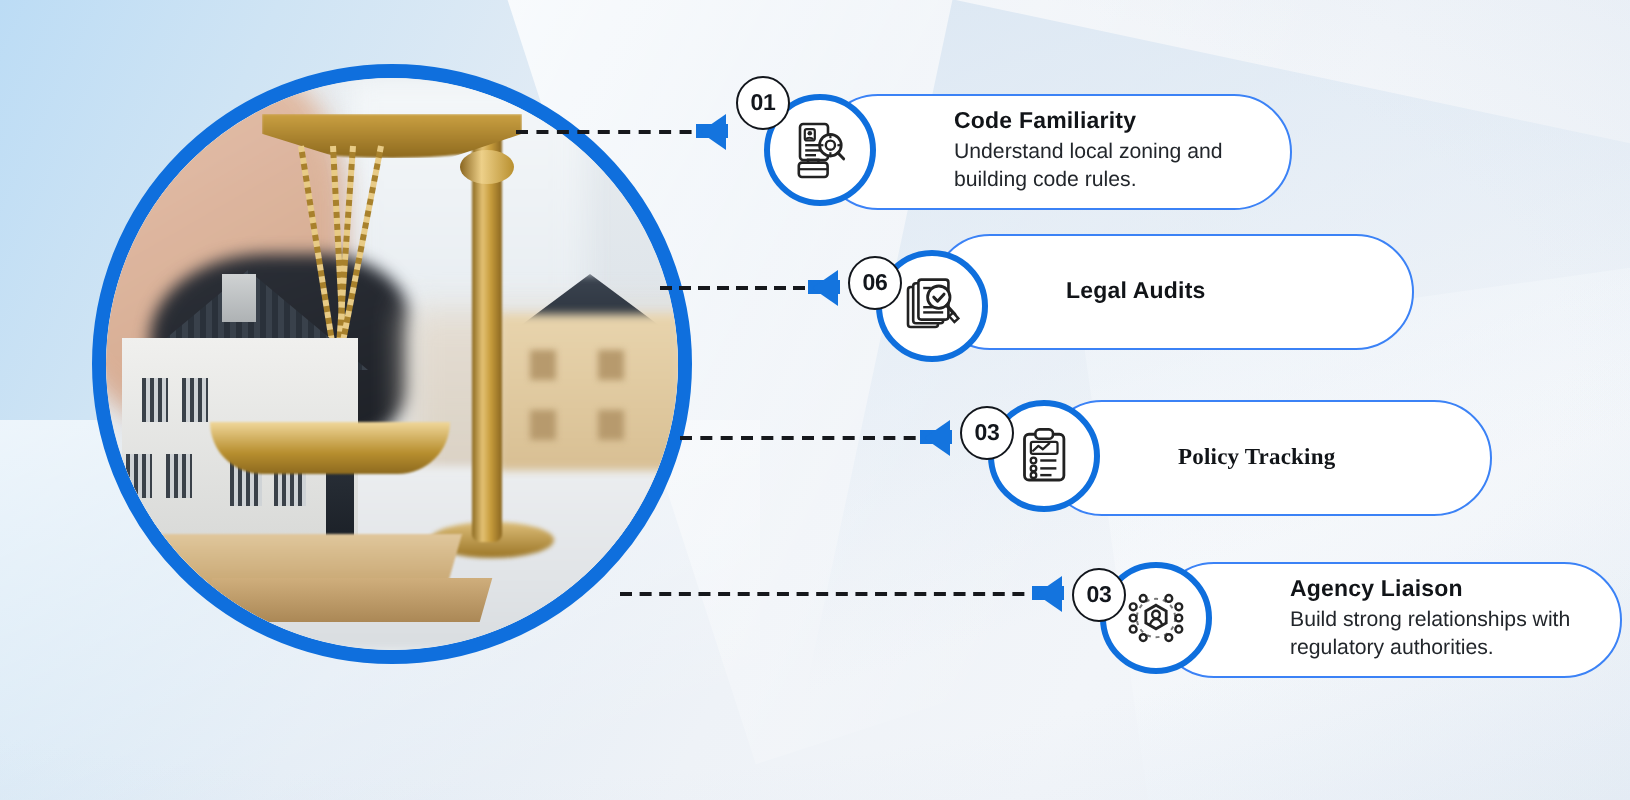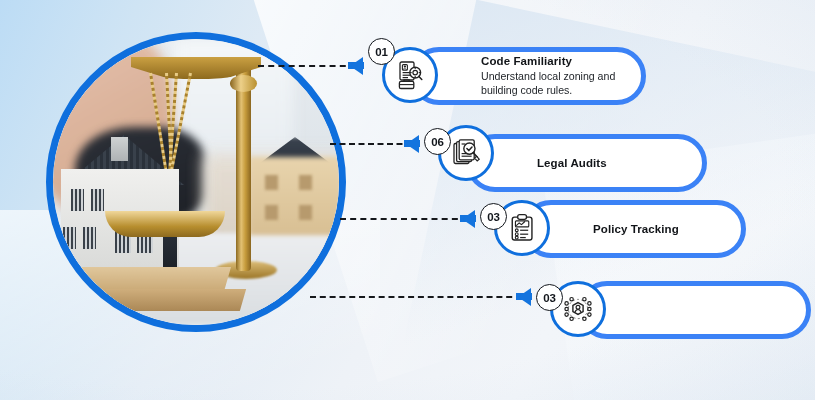--- a/index.html
+++ b/index.html
@@ -182,21 +182,21 @@
   .arrow-tail{
     position:absolute;height:7px;background:#1474de;
   }
 
   
   .card{
     position:absolute;
     box-sizing:border-box;
     height:58px;
     background:#ffffff;
-    border:5px solid #3b82f6;
+    border:1px solid #3b82f6;
     border-radius:30px;
     display:flex;
     align-items:center;
   }
   .card-text{
     margin-left:66px;
     padding-right:14px;
   }
   .card-title{
     font-size:11.5px;font-weight:bold;color:#111418;
@@ -321,42 +321,42 @@
       <line x1="15.8" y1="13.6" x2="17.7" y2="13.6" stroke="#222" stroke-width="1.1"></line>
       <line x1="24.7" y1="13.6" x2="26.6" y2="13.6" stroke="#222" stroke-width="1.1"></line>
       <line x1="24.9" y1="17.4" x2="27.8" y2="20.4" stroke="#222" stroke-width="1.5" stroke-linecap="round"></line>
       <rect x="5.4" y="22.3" width="14.4" height="7.2" rx="1.6" fill="none" stroke="#222" stroke-width="1.3"></rect>
       <path d="M10 22.3v-1.4h5.2v1.4" fill="none" stroke="#222" stroke-width="1.2"></path>
       <line x1="5.4" y1="25.6" x2="19.8" y2="25.6" stroke="#222" stroke-width="1.1"></line>
     </svg>
   </div>
   <div class="badge" style="left:368px;top:38px;">01</div>
 
-  <div class="card" style="left:466px;top:134px;width:241px;">
+  <div class="card" style="left:466px;top:117px;width:241px;">
     <div class="card-text">
       <div class="card-title">Legal Audits</div>
     </div>
   </div>
   <div class="icon-circle" style="left:438px;top:125px;">
     <svg width="32" height="32" viewBox="0 0 32 32">
       <rect x="4" y="6.5" width="15" height="20" rx="1.4" fill="none" stroke="#222" stroke-width="1.3"></rect>
       <rect x="6.6" y="4.6" width="15" height="20" rx="1.4" fill="#fff" stroke="#222" stroke-width="1.3"></rect>
       <rect x="9.2" y="2.8" width="15" height="20" rx="1.4" fill="#fff" stroke="#222" stroke-width="1.3"></rect>
       <line x1="11.6" y1="16.6" x2="21.6" y2="16.6" stroke="#222" stroke-width="1.2"></line>
       <line x1="11.6" y1="19.2" x2="21.6" y2="19.2" stroke="#222" stroke-width="1.2"></line>
       <line x1="11.6" y1="7" x2="15.4" y2="7" stroke="#222" stroke-width="1.2"></line>
       <circle cx="19.4" cy="11.6" r="5.6" fill="#fff" stroke="#222" stroke-width="1.4"></circle>
       <path d="M16.9 11.6l1.9 2 3.2-3.5" fill="none" stroke="#222" stroke-width="1.5" stroke-linecap="round" stroke-linejoin="round"></path>
       <line x1="23.3" y1="15.7" x2="27.4" y2="20.2" stroke="#222" stroke-width="1.7" stroke-linecap="round"></line>
       <path d="M26.6 19.3l2.6 2.9-2 1.8-2.6-2.9z" fill="#fff" stroke="#222" stroke-width="1.2"></path>
     </svg>
   </div>
   <div class="badge" style="left:424px;top:128px;">06</div>
 
-  <div class="card" style="left:522px;top:200px;width:224px;">
+  <div class="card" style="left:522px;top:200px;width:224px;font-family:Liberation Serif, serif;">
     <div class="card-text">
       <div class="card-title">Policy Tracking</div>
     </div>
   </div>
   <div class="icon-circle" style="left:494px;top:200px;">
     <svg width="30" height="30" viewBox="0 0 32 32">
       <rect x="5.6" y="4.4" width="21" height="24.4" rx="2.4" fill="none" stroke="#222" stroke-width="1.5"></rect>
       <rect x="11.4" y="1.8" width="9.4" height="5" rx="2.2" fill="#fff" stroke="#222" stroke-width="1.4"></rect>
       <rect x="9" y="8.4" width="14.2" height="6.4" rx="1" fill="none" stroke="#222" stroke-width="1.2"></rect>
       <path d="M10.2 13.2l2.8-2.6 2.4 1.8 3.4-3.1" fill="none" stroke="#222" stroke-width="1.2" stroke-linecap="round" stroke-linejoin="round"></path>
@@ -365,20 +365,23 @@
       <circle cx="10.4" cy="26.2" r="1.5" fill="none" stroke="#222" stroke-width="1.2"></circle>
       <line x1="14" y1="18.4" x2="22.6" y2="18.4" stroke="#222" stroke-width="1.3"></line>
       <line x1="14" y1="22.6" x2="22.6" y2="22.6" stroke="#222" stroke-width="1.3"></line>
       <line x1="14" y1="26.2" x2="20" y2="26.2" stroke="#222" stroke-width="1.3"></line>
     </svg>
   </div>
   <div class="badge" style="left:480px;top:203px;">03</div>
 
   <div class="card" style="left:578px;top:281px;width:233px;">
     <div class="card-text">
+      <div class="card-title">Agency Liaison</div>
+      <div class="card-desc">Build strong relationships with
+regulatory authorities.</div>
     </div>
   </div>
   <div class="icon-circle" style="left:550px;top:281px;">
     <svg width="32" height="32" viewBox="0 0 32 32">
       <circle cx="16" cy="16" r="9.6" fill="none" stroke="#777" stroke-width="1" stroke-dasharray="2 2.4"></circle>
       <path d="M16 9.6l5.1 2.9v6l-5.1 2.9-5.1-2.9v-6z" fill="none" stroke="#222" stroke-width="1.4"></path>
       <circle cx="16" cy="14.3" r="1.9" fill="none" stroke="#222" stroke-width="1.2"></circle>
       <path d="M12.9 19.4c.7-2 2-2.9 3.1-2.9s2.4.9 3.1 2.9" fill="none" stroke="#222" stroke-width="1.2"></path>
       <circle cx="4.6" cy="10.4" r="1.7" fill="none" stroke="#222" stroke-width="1.2"></circle>
       <circle cx="4.6" cy="16" r="1.7" fill="none" stroke="#222" stroke-width="1.2"></circle>

